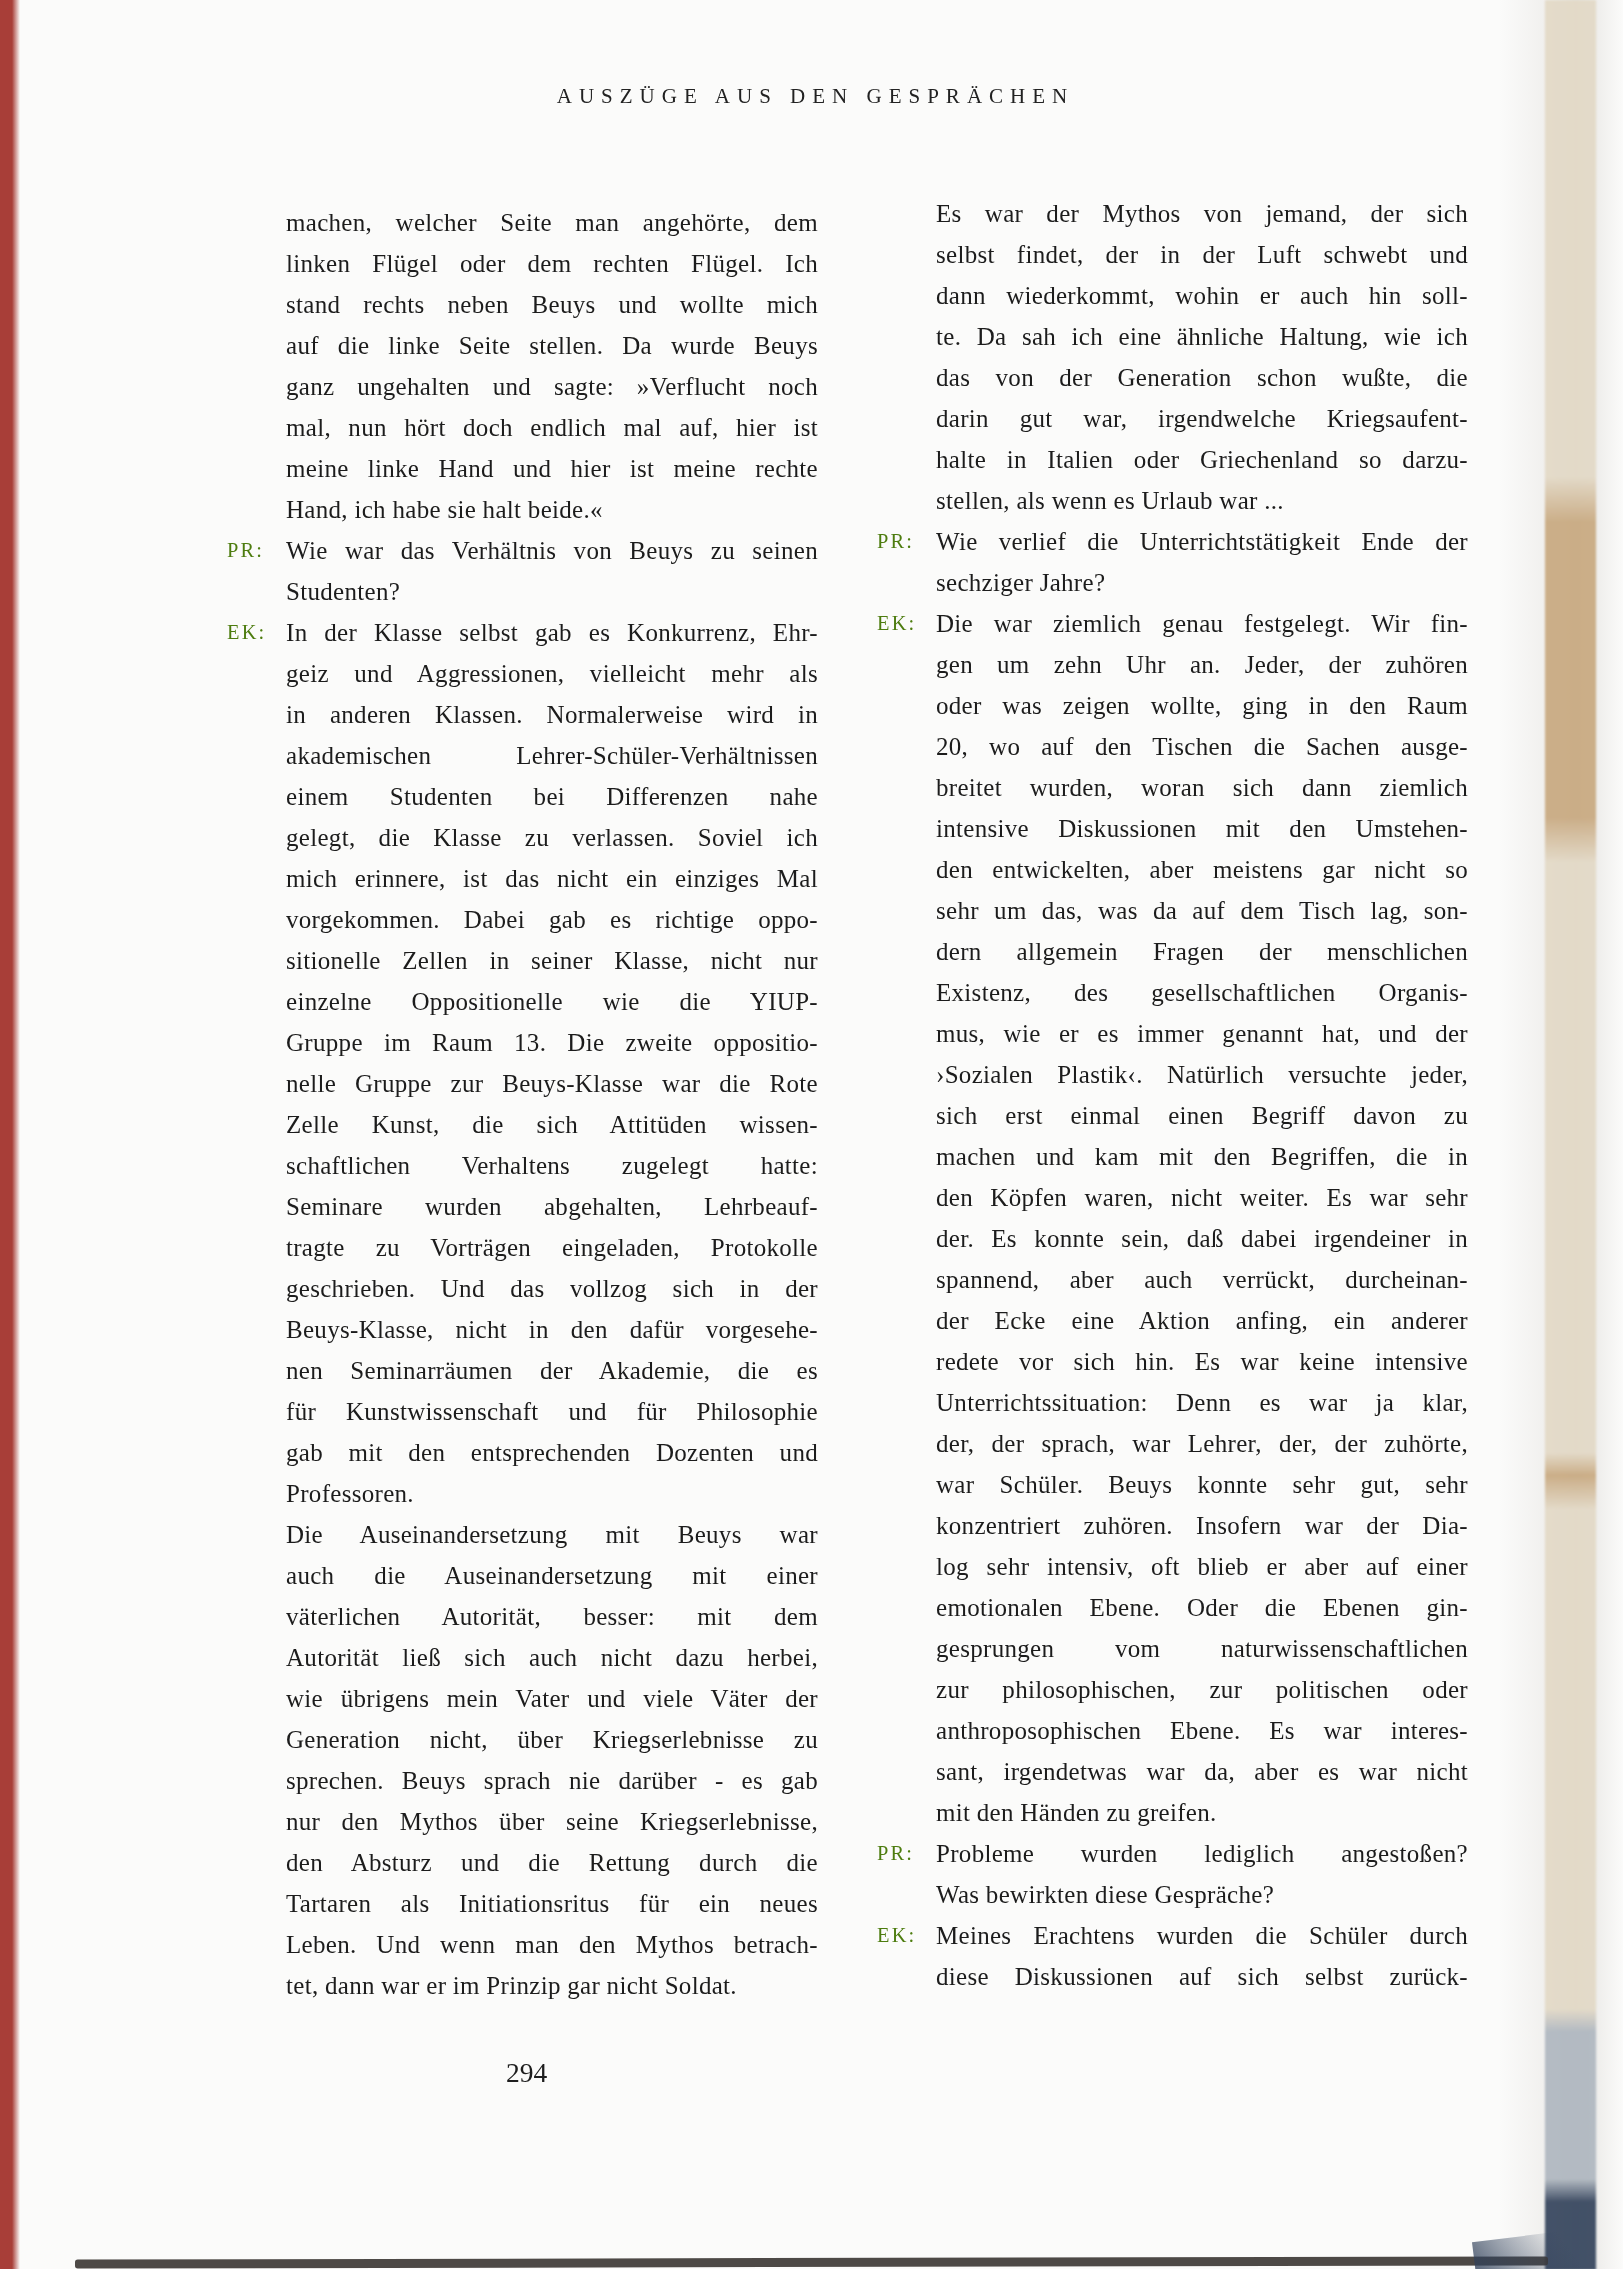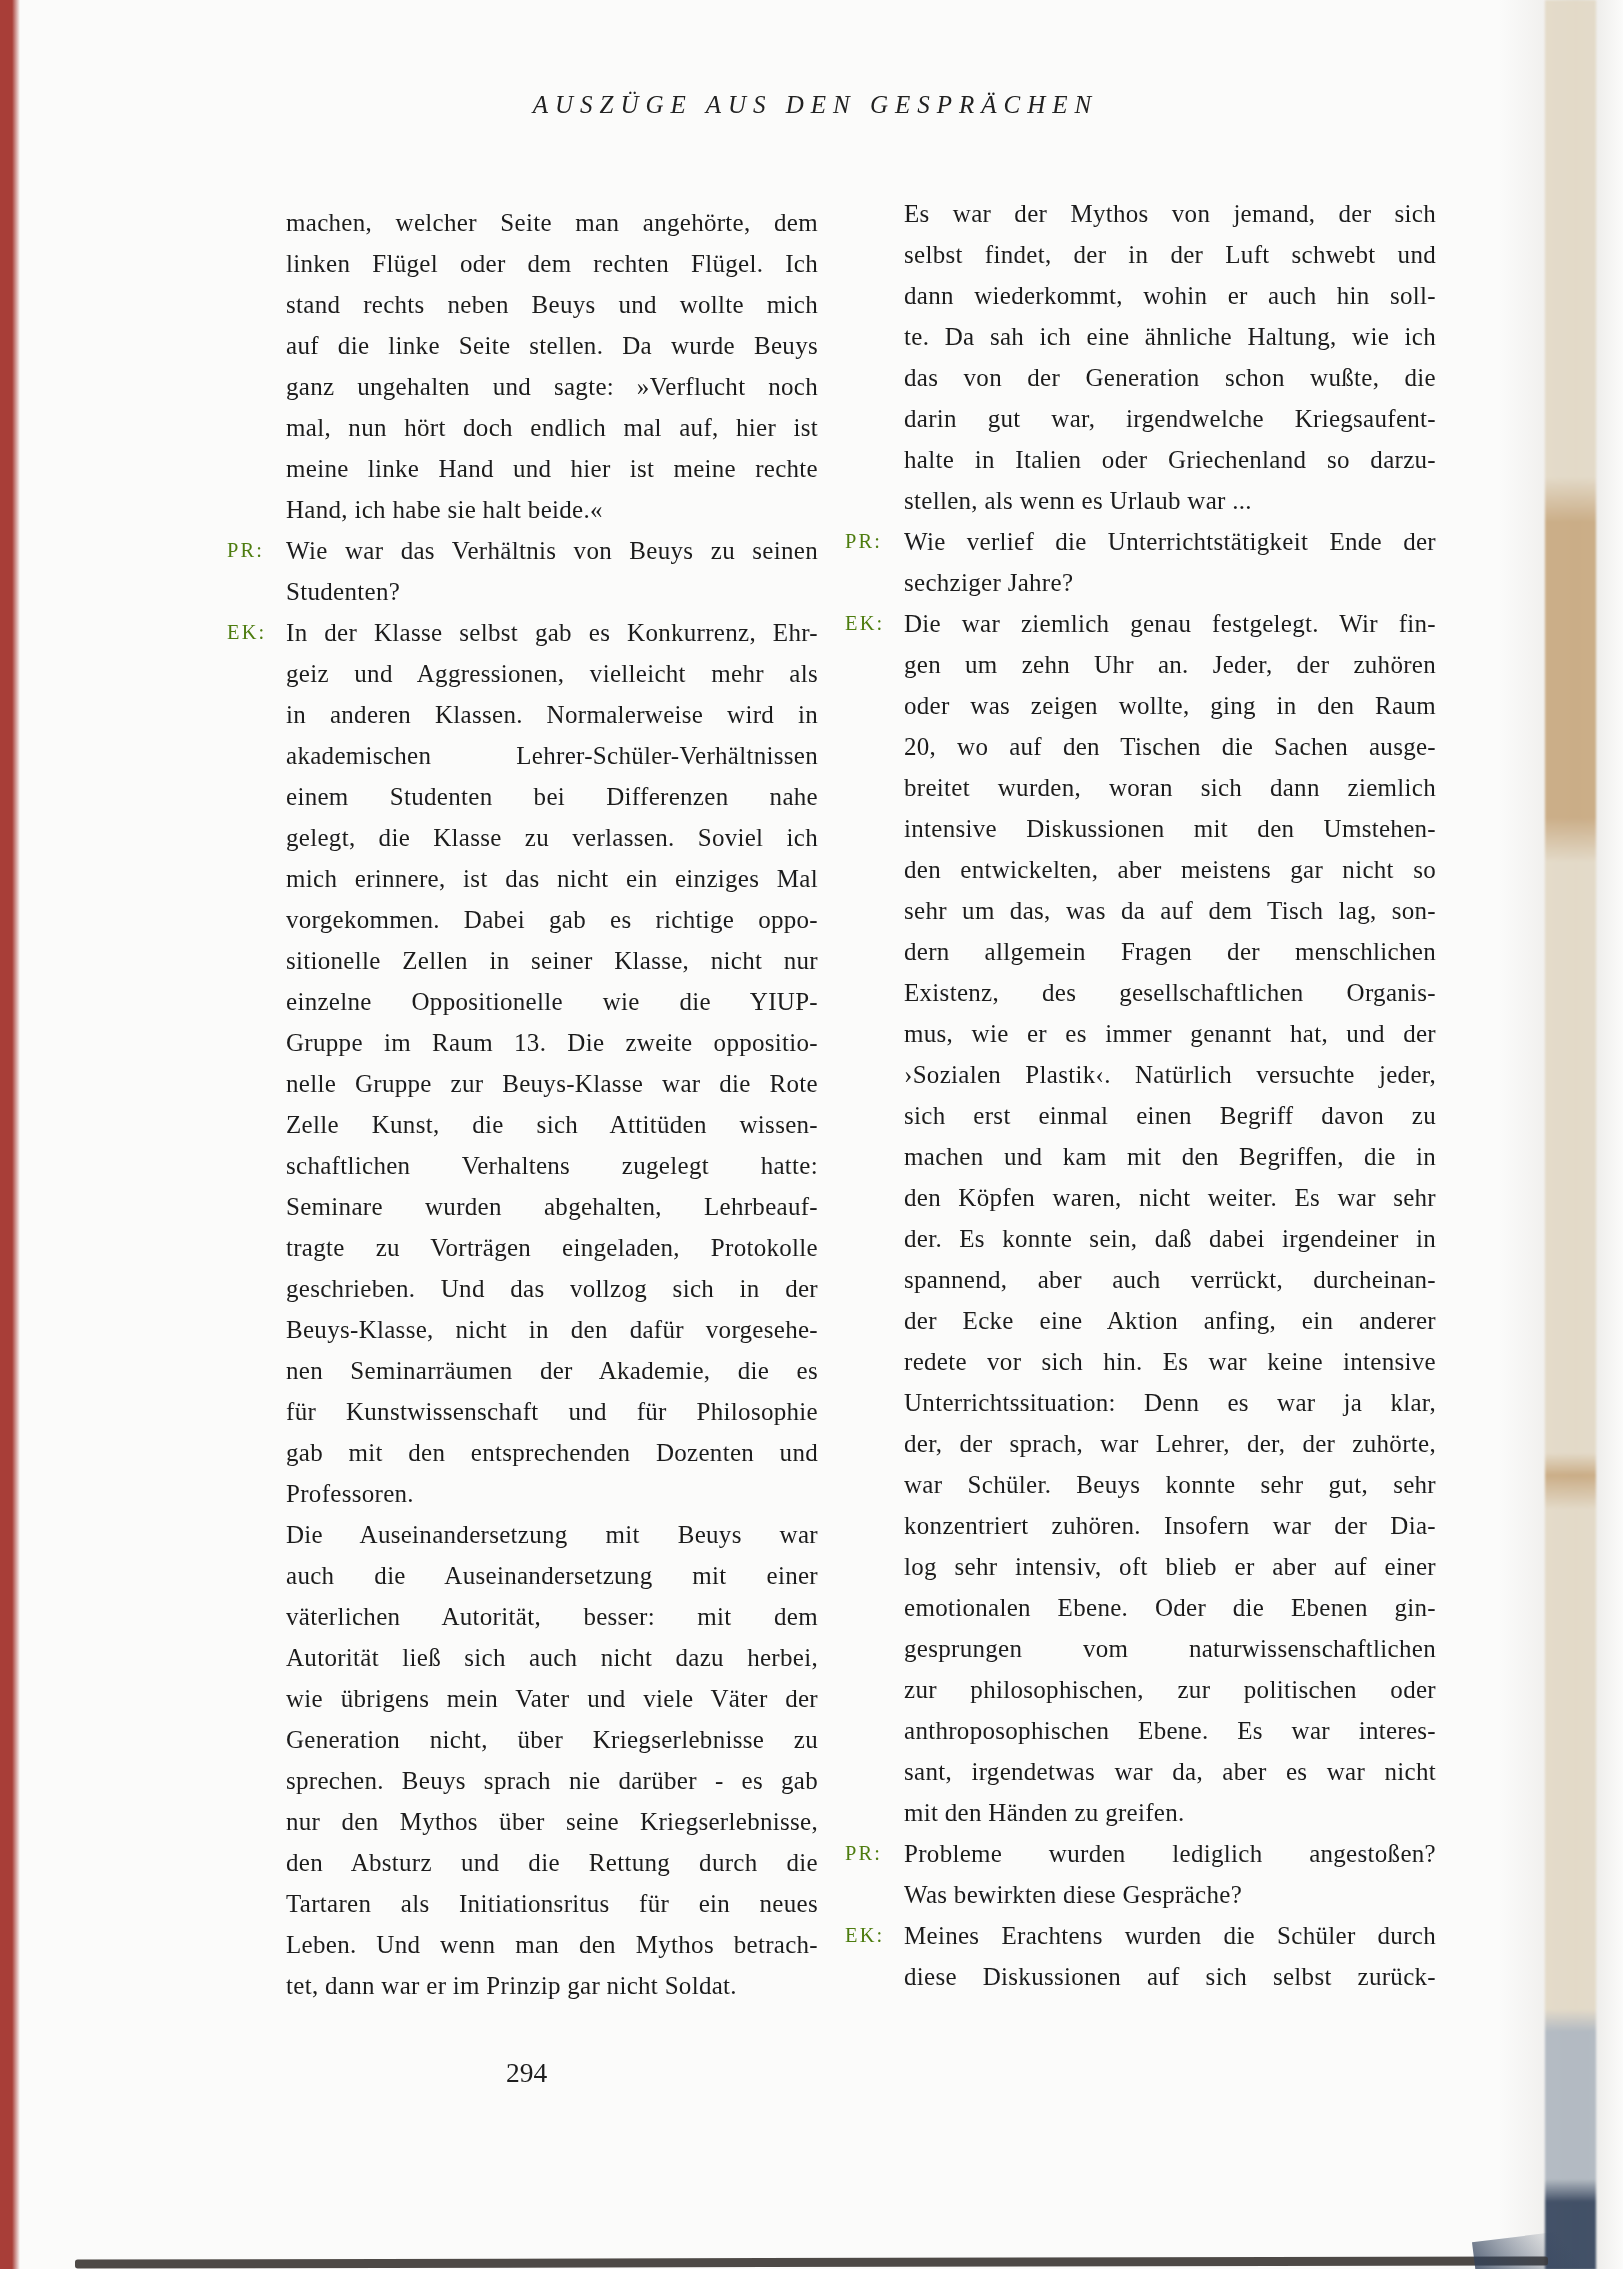--- a/index.html
+++ b/index.html
@@ -47,30 +47,29 @@
     opacity:0.92;
   }
   #corner-shadow{
     position:absolute;right:16px;bottom:-5.3px;width:133px;height:41px;
     background:linear-gradient(60deg,var(--navy,#31415a) 0%,rgba(49,65,90,0) 70%);
     transform:rotate(-7deg);
     opacity:0.85;
   }
   
   #running-head{
-    position:absolute;left:124px;top:91px;width:1383px;
+    position:absolute;left:124px;top:84px;width:1383px;
     text-align:center;
-    font-size:25px;letter-spacing:7px;
+    font-size:21px;letter-spacing:7px;
     color:#222;
     white-space:nowrap;
-    font-style:italic;
   }
   .column{position:absolute;top:193px;width:532px;}
   #col-left{left:286px;margin-top:9px;}
-  #col-right{left:904px;}
+  #col-right{left:936px;}
   .entry{position:relative;}
   .speaker{
     position:absolute;left:-59px;top:0;
     font-size:20.4px;letter-spacing:2.2px;
     line-height:41px;height:41px;
     color:#4d7c0f;
   }
   .line{
     font-size:25px;
     letter-spacing:0.3px;

